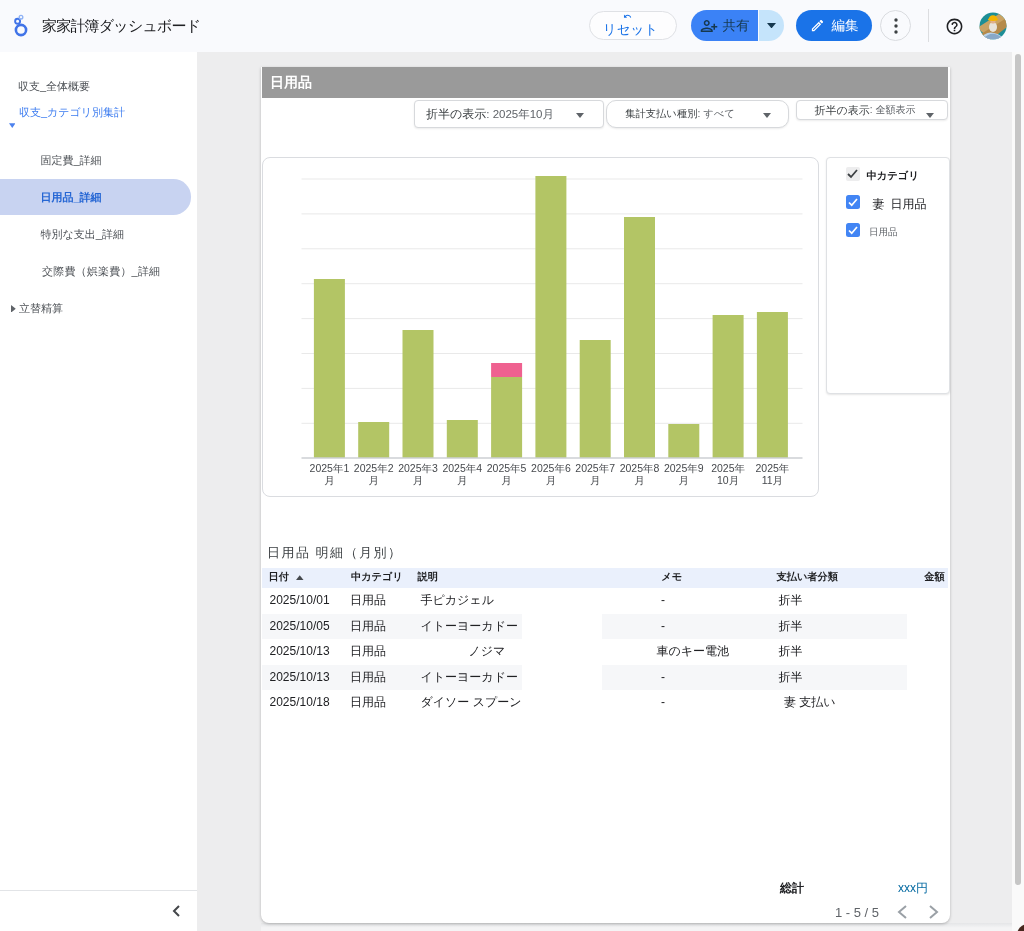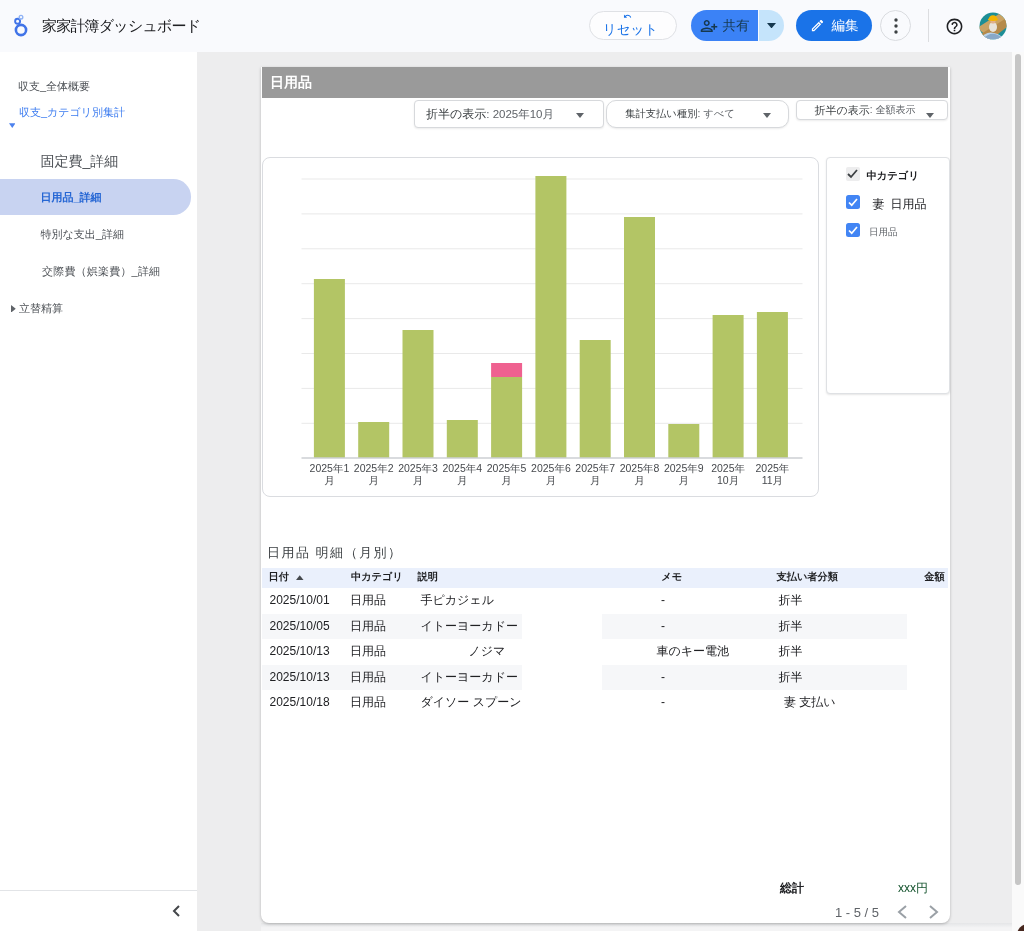--- a/index.html
+++ b/index.html
@@ -84,21 +84,21 @@
   </g>
 </svg>
 
 <div class="abs" style="left:0;top:52px;width:197px;height:879px;background:#fff;"></div>
 <div class="abs" style="left:0;top:179.3px;width:190.5px;height:35.3px;background:#c8d3f1;border-radius:0 17.6px 17.6px 0;"></div>
 <div class="abs sb" style="left:18px;top:79px;font-size:11px;color:#4d5156;">収支_全体概要</div>
 <svg class="abs" style="left:8.8px;top:122.6px;" width="6.5" height="5.3" viewBox="0 0 7 5">
     <path fill="#4d82ee" d="M0 0h7L3.5 5z"></path>
   </svg>
 <div class="abs sb" style="left:18.9px;top:105px;font-size:11px;color:#3c7cf0;">収支_カテゴリ別集計</div>
-<div class="abs sb" style="left:40.5px;top:153px;font-size:14px;color:#4d5156;">固定費_詳細</div>
+<div class="abs sb" style="left:40.5px;top:153px;font-size:11px;color:#4d5156;">固定費_詳細</div>
 <div class="abs sb" style="left:40.5px;top:190px;font-size:11px;color:#2566d4;font-weight:bold;">日用品_詳細</div>
 <div class="abs sb" style="left:40.5px;top:227px;font-size:11px;color:#4d5156;">特別な支出_詳細</div>
 <div class="abs sb" style="left:42px;top:264px;font-size:11px;color:#4d5156;letter-spacing:0.2px;">交際費（娯楽費）_詳細</div>
 <svg class="abs" style="left:11px;top:304.8px;" width="4.8" height="7.6" viewBox="0 0 5 8">
     <path fill="#5f6368" d="M0 0l5 4L0 8z"></path>
   </svg>
 <div class="abs sb" style="left:19px;top:301px;font-size:11px;color:#4d5156;">立替精算</div>
 <div class="abs" style="left:0;top:890px;width:197px;height:1px;background:#e2e4e7;"></div>
 <svg class="abs" style="left:172px;top:905px;" width="8" height="12" viewBox="0 0 8 12">
     <path fill="none" stroke="#44474a" stroke-width="2" d="M7 1L2 6l5 5"></path>
@@ -256,21 +256,21 @@
 <div class="abs td" style="left:661px;top:664.5px;">-</div>
 <div class="abs td" style="left:778.5px;top:664.5px;">折半</div>
 
 <div class="abs td" style="left:269.5px;top:690px;">2025/10/18</div>
 <div class="abs td" style="left:350px;top:690px;">日用品</div>
 <div class="abs td" style="left:420.5px;top:690px;">ダイソー スプーン</div>
 <div class="abs td" style="left:661px;top:690px;">-</div>
 <div class="abs td" style="left:784px;top:690px;">妻 支払い</div>
 
 <div class="abs" style="left:780px;top:880px;font-size:12px;font-weight:bold;color:#202124;">総計</div>
-<div class="abs" style="left:898px;top:880px;font-size:12px;color:#14532d;">xxx円</div>
+<div class="abs" style="left:898px;top:880px;font-size:12px;color:#0369a1;">xxx円</div>
 <div class="abs" style="left:835px;top:905px;font-size:13px;color:#5f6368;">1 - 5 / 5</div>
 <svg class="abs" style="left:897px;top:905px;" width="11" height="14" viewBox="0 0 11 14">
     <path fill="none" stroke="#9aa0a6" stroke-width="2" d="M9 1L2 7l7 6"></path>
   </svg>
 <svg class="abs" style="left:928px;top:905px;" width="11" height="14" viewBox="0 0 11 14">
     <path fill="none" stroke="#9aa0a6" stroke-width="2" d="M2 1l7 6-7 6"></path>
   </svg>
 
 <svg class="abs" style="left:1016px;top:920px;" width="8" height="11" viewBox="0 0 8 11">
   <circle cx="12" cy="15" r="11" fill="#46261d"></circle>

